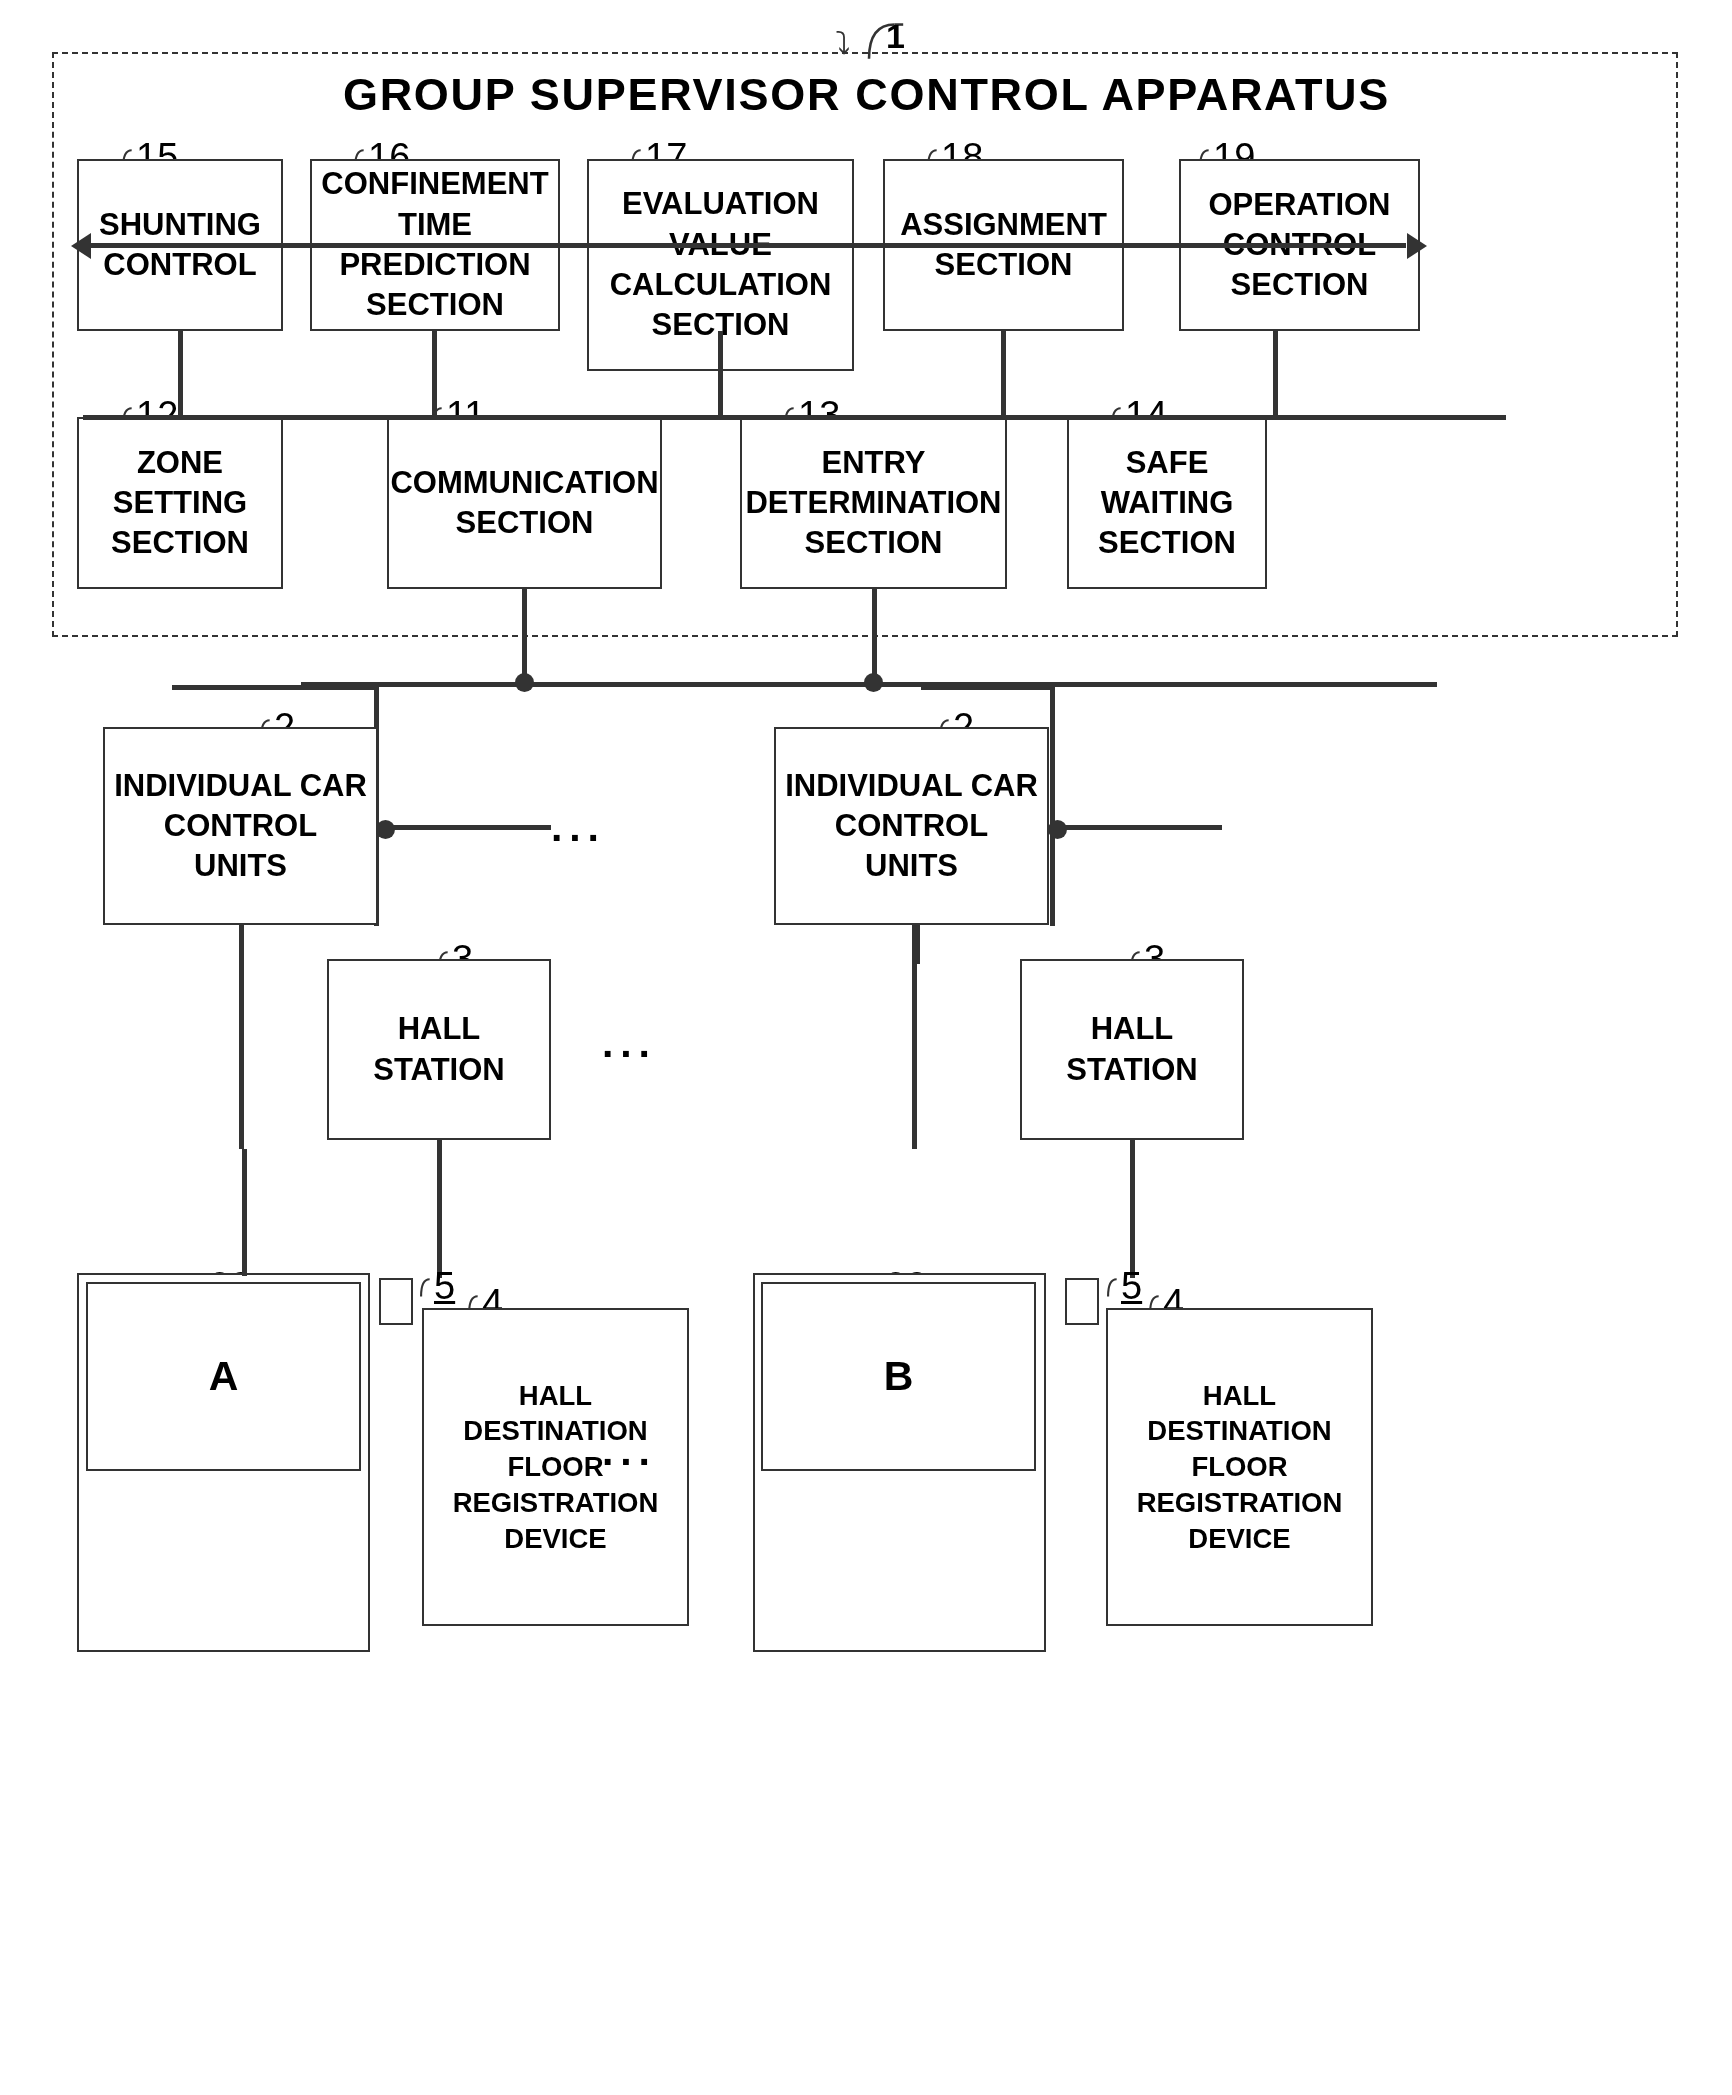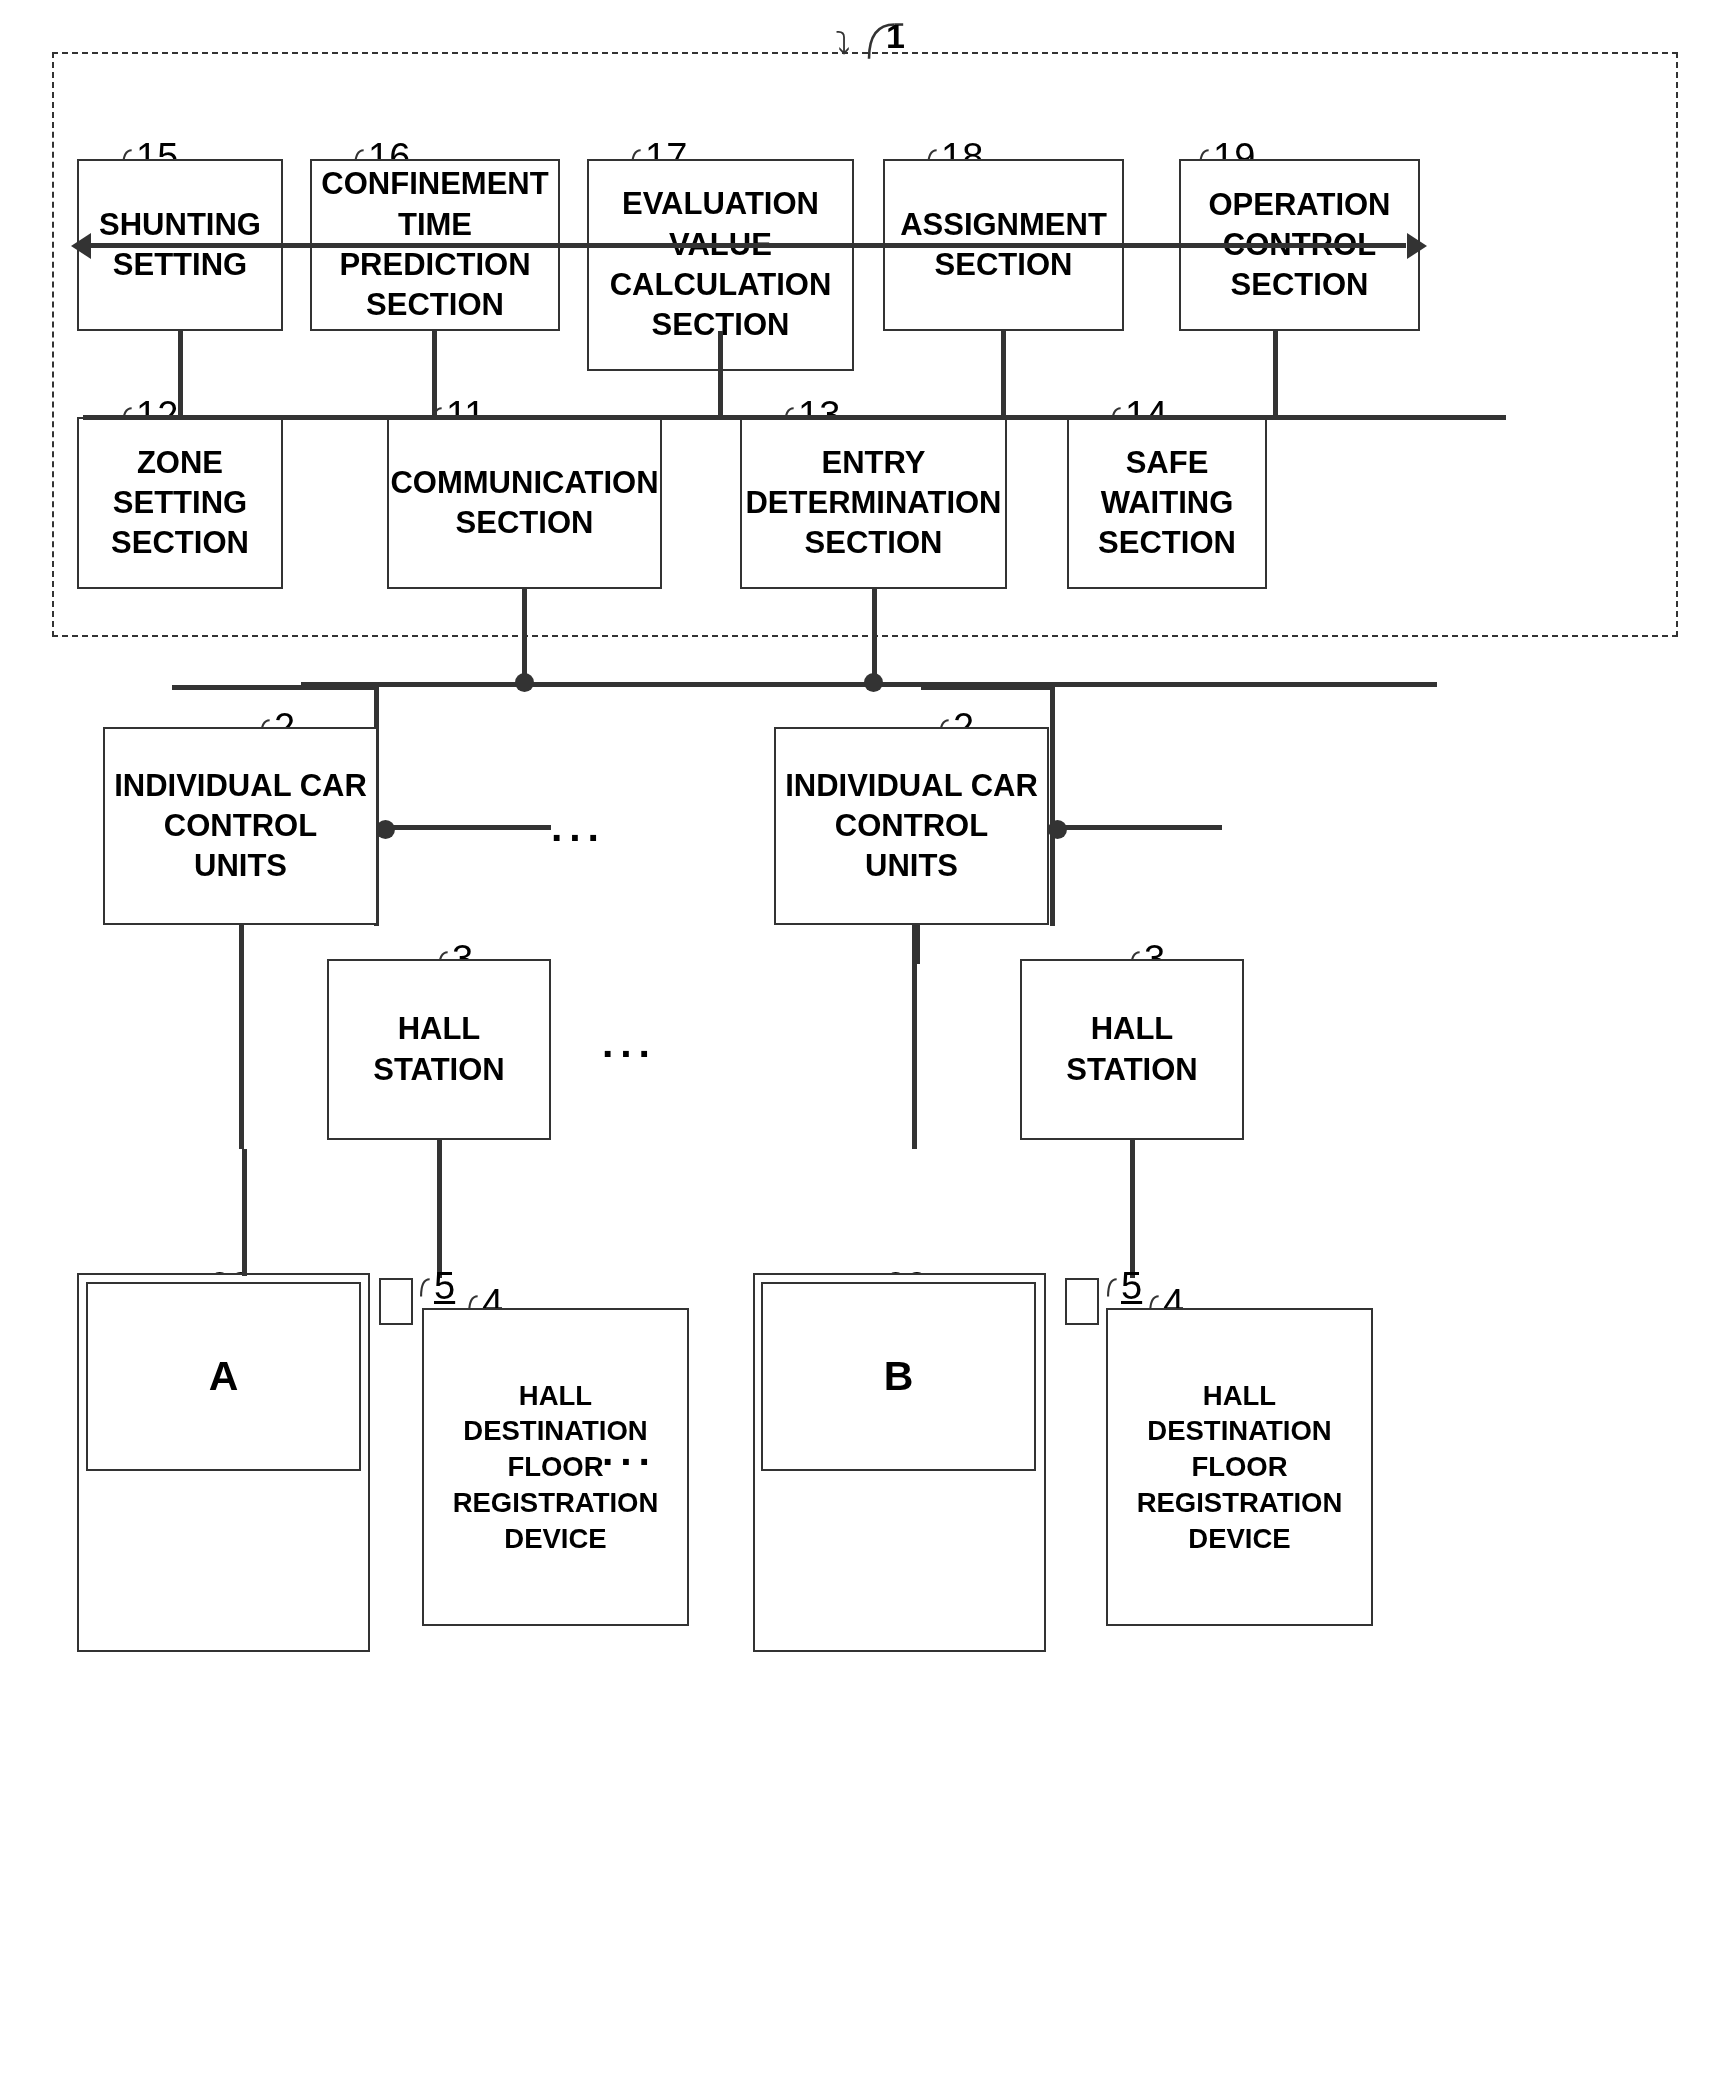--- a/index.html
+++ b/index.html
@@ -133,29 +133,30 @@
       <path d="M 50,50 Q 50,10 80,10" stroke="#333" stroke-width="3" fill="none"></path>
       <line x1="80" y1="10" x2="90" y2="10" stroke="#333" stroke-width="3"></line>
     </svg>
   </div>
   <div style="position:absolute; top:17px; left:886px; font-size:34px; font-weight:bold;">1</div>
 
   <div style="position:absolute; top:26px; left:835px; font-size:31px; color:#333;">⤵</div>
 
   <div class="group-supervisor-box"></div>
 
+  <div class="group-supervisor-title">GROUP SUPERVISOR CONTROL APPARATUS</div>
 
   <div class="ref-label" style="top:136px; left:93px;">
     <svg width="43" height="24" viewBox="0 0 50 28">
         <path d="M 35,25 Q 35,5 45,5" stroke="#333" stroke-width="2.5" fill="none"></path>
       </svg>15
   </div>
   <div class="box" style="top:159px; left:77px; width:206px; height:172px;">
     <span style="white-space:pre-line;">SHUNTING
-SETTING</span>
+CONTROL</span>
   </div>
 
   <div class="ref-label" style="top:136px; left:325px;">
     <svg width="43" height="24" viewBox="0 0 50 28">
         <path d="M 35,25 Q 35,5 45,5" stroke="#333" stroke-width="2.5" fill="none"></path>
       </svg>16
   </div>
   <div class="box" style="top:159px; left:310px; width:250px; height:172px;">
     <span style="white-space:pre-line;">CONFINEMENT
 TIME

